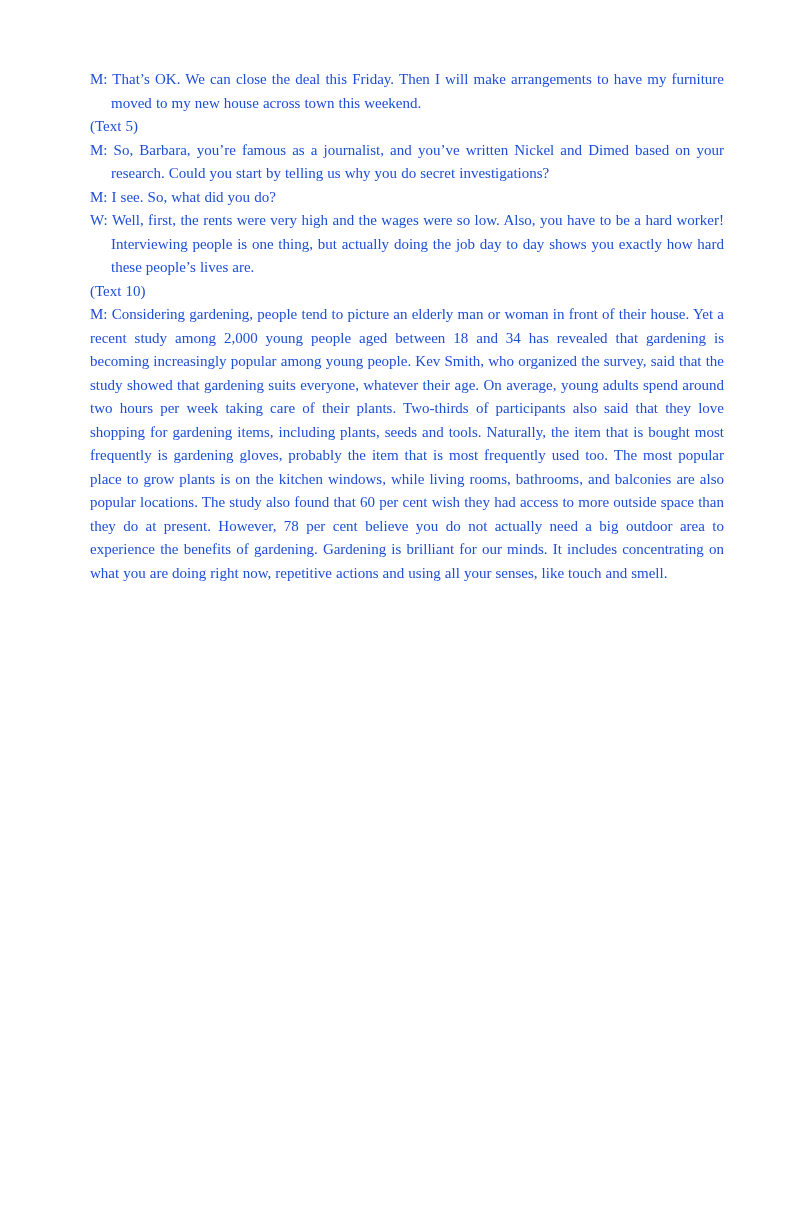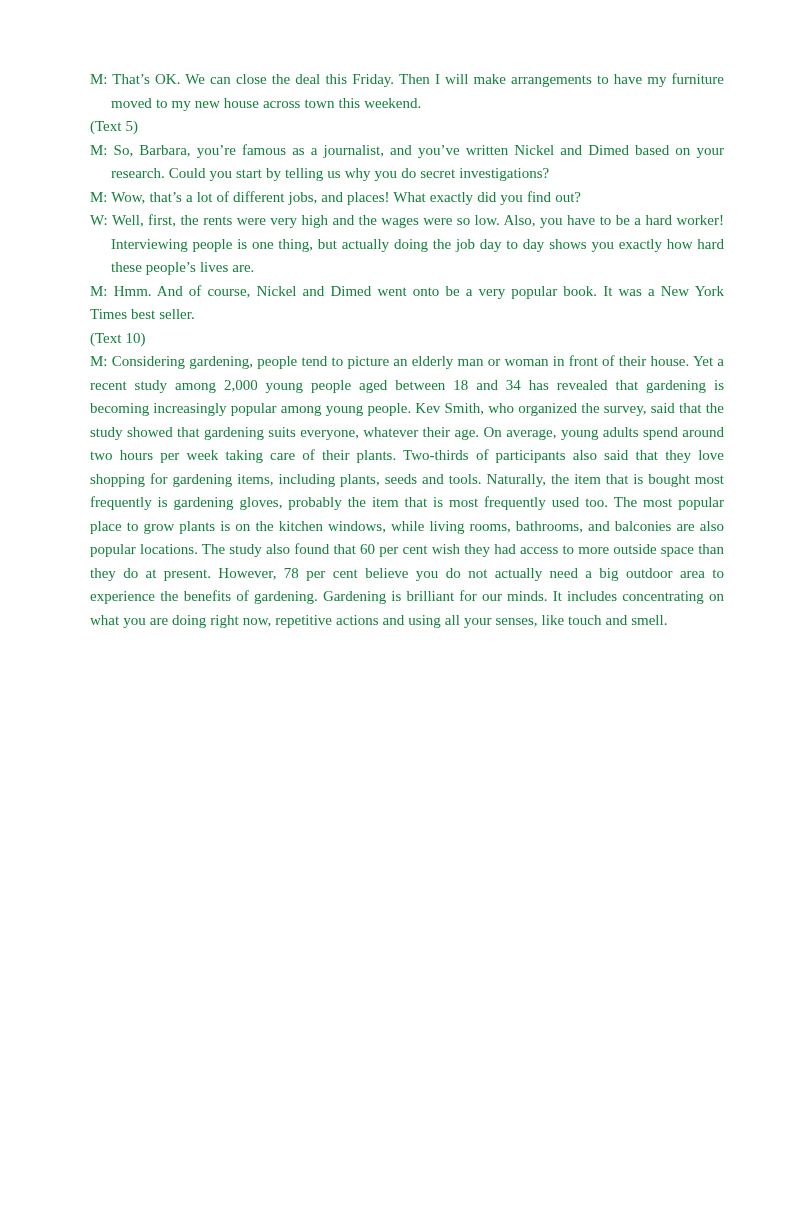--- a/index.html
+++ b/index.html
@@ -10,21 +10,21 @@
   .page {
     position: relative;
     width: 800px;
     min-height: 1205px;
     box-sizing: border-box;
     background: #ffffff;
     padding: 68px 76px 40px 90px;
     font-family: "Liberation Serif", "DejaVu Serif", serif;
     font-size: 15px;
     line-height: 23.5px;
-    color: #15803d;
+    color: #1d4ed8;
   }
   .transcript p {
     margin: 0;
     padding: 0;
     text-align: justify;
     word-spacing: 0.02em;
   }
   .transcript p.hanging {
     padding-left: 21px;
     text-indent: -21px;
@@ -33,19 +33,18 @@
   }
 </style>
 </head>
 <body>
 
 <div class="page">
   <div class="transcript">
       <p class="hanging"><span>M: That’s OK. We can close the deal this Friday. Then I will make arrangements to have my furniture moved to my new house across town this weekend.</span></p>
       <p><span>(Text 5)</span></p>
       <p class="hanging"><span>M: So, Barbara, you’re famous as a journalist, and you’ve written </span><span class="italic">Nickel and Dimed</span><span> based on your research. Could you start by telling us why you do secret investigations?</span></p>
-      <p><span>M: Wow, that’s a lot of different jobs, and places! What exactly did you find out?</span></p>
+      <p><span>M: I see. So, what did you do?</span></p>
       <p class="hanging"><span>W: Well, first, the rents were very high and the wages were so low. Also, you have to be a hard worker! Interviewing people is one thing, but actually doing the job day to day shows you exactly how hard these people’s lives are.</span></p>
-      <p><span>M: Hmm. And of course, </span><span class="italic">Nickel and Dimed</span><span> went onto be a very popular book. It was a </span><span class="italic">New York Times</span><span> best seller.</span></p>
       <p><span>(Text 10)</span></p>
       <p><span>M: Considering gardening, people tend to picture an elderly man or woman in front of their house. Yet a recent study among 2,000 young people aged between 18 and 34 has revealed that gardening is becoming increasingly popular among young people. Kev Smith, who organized the survey, said that the study showed that gardening suits everyone, whatever their age. On average, young adults spend around two hours per week taking care of their plants. Two-thirds of participants also said that they love shopping for gardening items, including plants, seeds and tools. Naturally, the item that is bought most frequently is gardening gloves, probably the item that is most frequently used too. The most popular place to grow plants is on the kitchen windows, while living rooms, bathrooms, and balconies are also popular locations. The study also found that 60 per cent wish they had access to more outside space than they do at present. However, 78 per cent believe you do not actually need a big outdoor area to experience the benefits of gardening. Gardening is brilliant for our minds. It includes concentrating on what you are doing right now, repetitive actions and using all your senses, like touch and smell.</span></p>
     </div>
 </div>
 
 </body></html>

